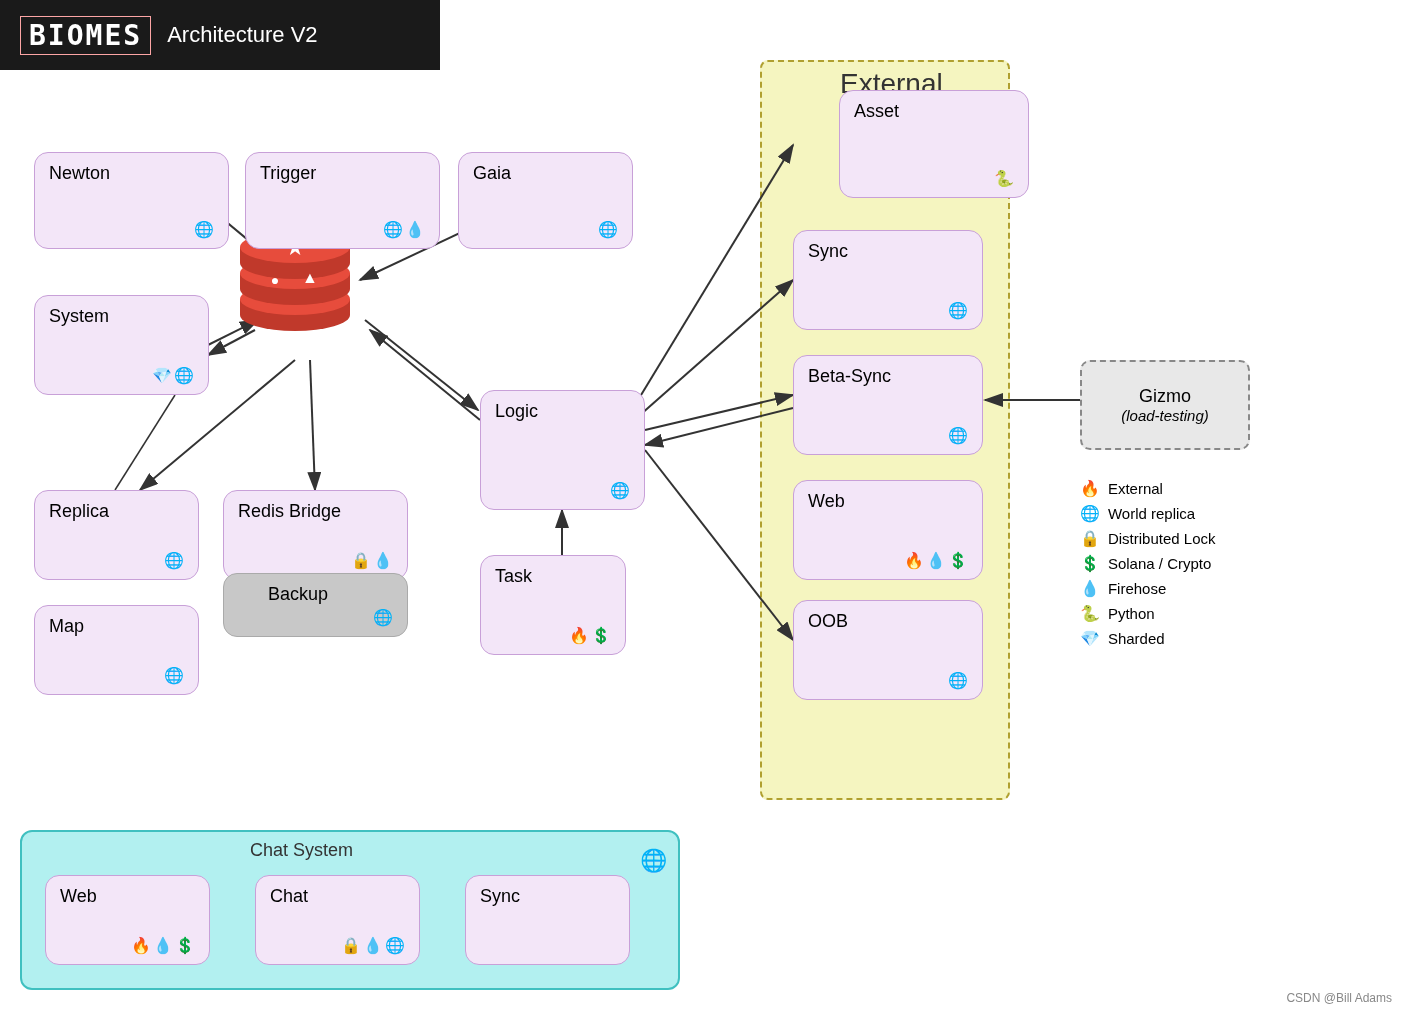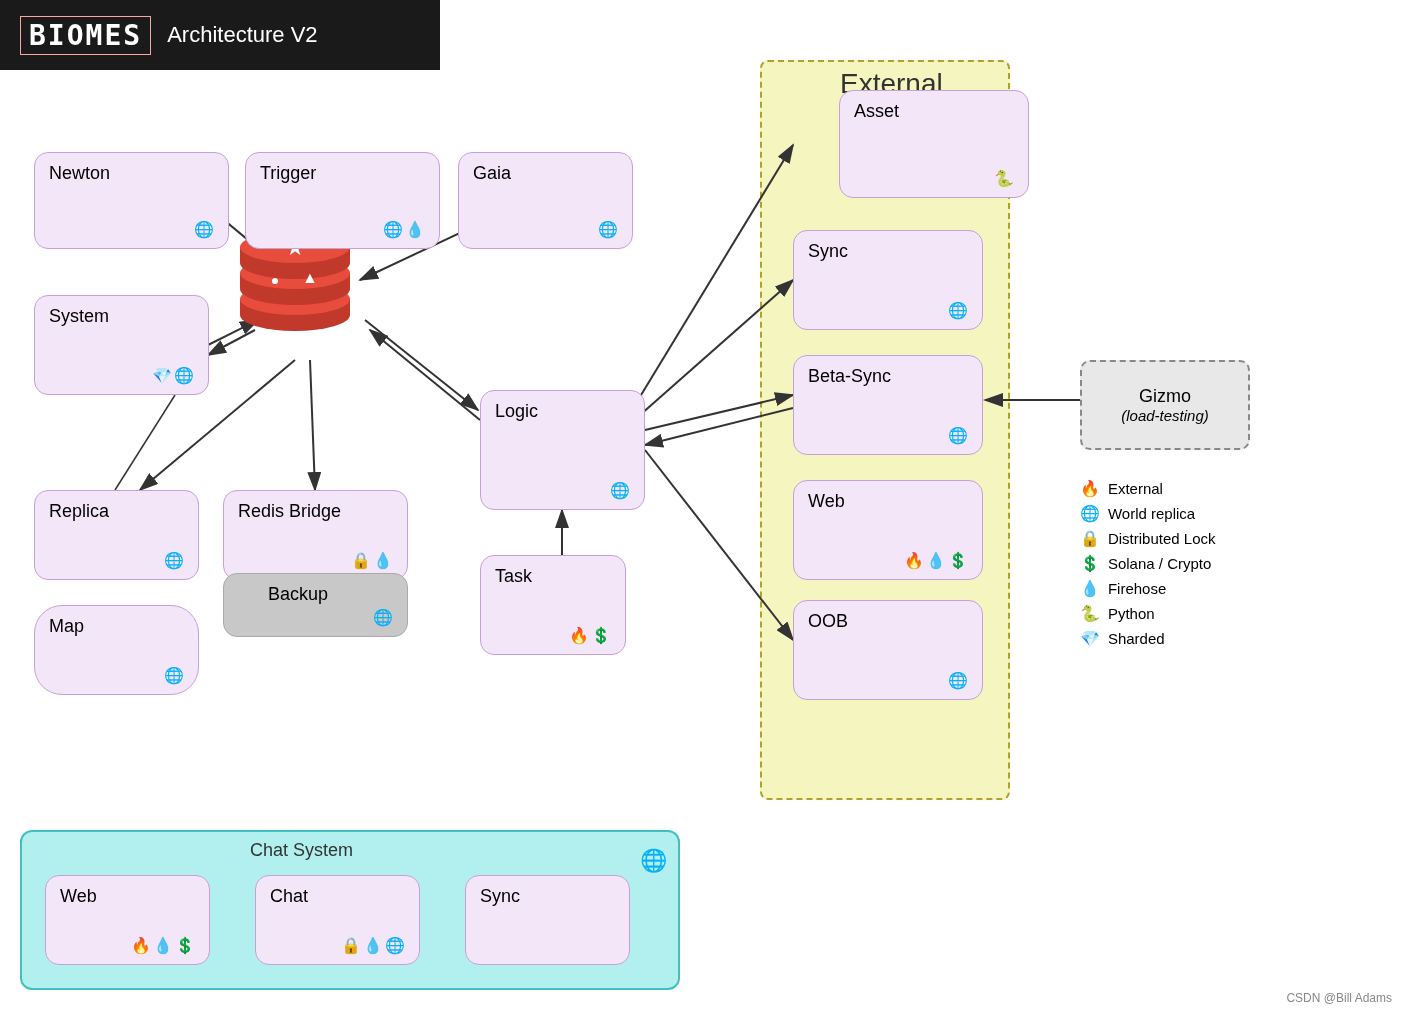--- a/index.html
+++ b/index.html
@@ -277,21 +277,21 @@
   </div>
 </div>
 
 <div class="service-box" style="top:490px;left:34px;width:165px;height:90px;">
   <span>Replica</span>
   <div class="box-icons">
     <span class="icon-emoji">🌐</span>
   </div>
 </div>
 
-<div class="service-box" style="top:605px;left:34px;width:165px;height:90px;border-radius:28px;">
+<div class="service-box" style="top:605px;left:34px;width:165px;height:90px;">
   <span>Map</span>
   <div class="box-icons">
     <span class="icon-emoji">🌐</span>
   </div>
 </div>
 
 <div class="service-box" style="top:490px;left:223px;width:185px;height:90px;">
   <span>Redis Bridge</span>
   <div class="box-icons">
     <span class="icon-emoji">🔒</span>

